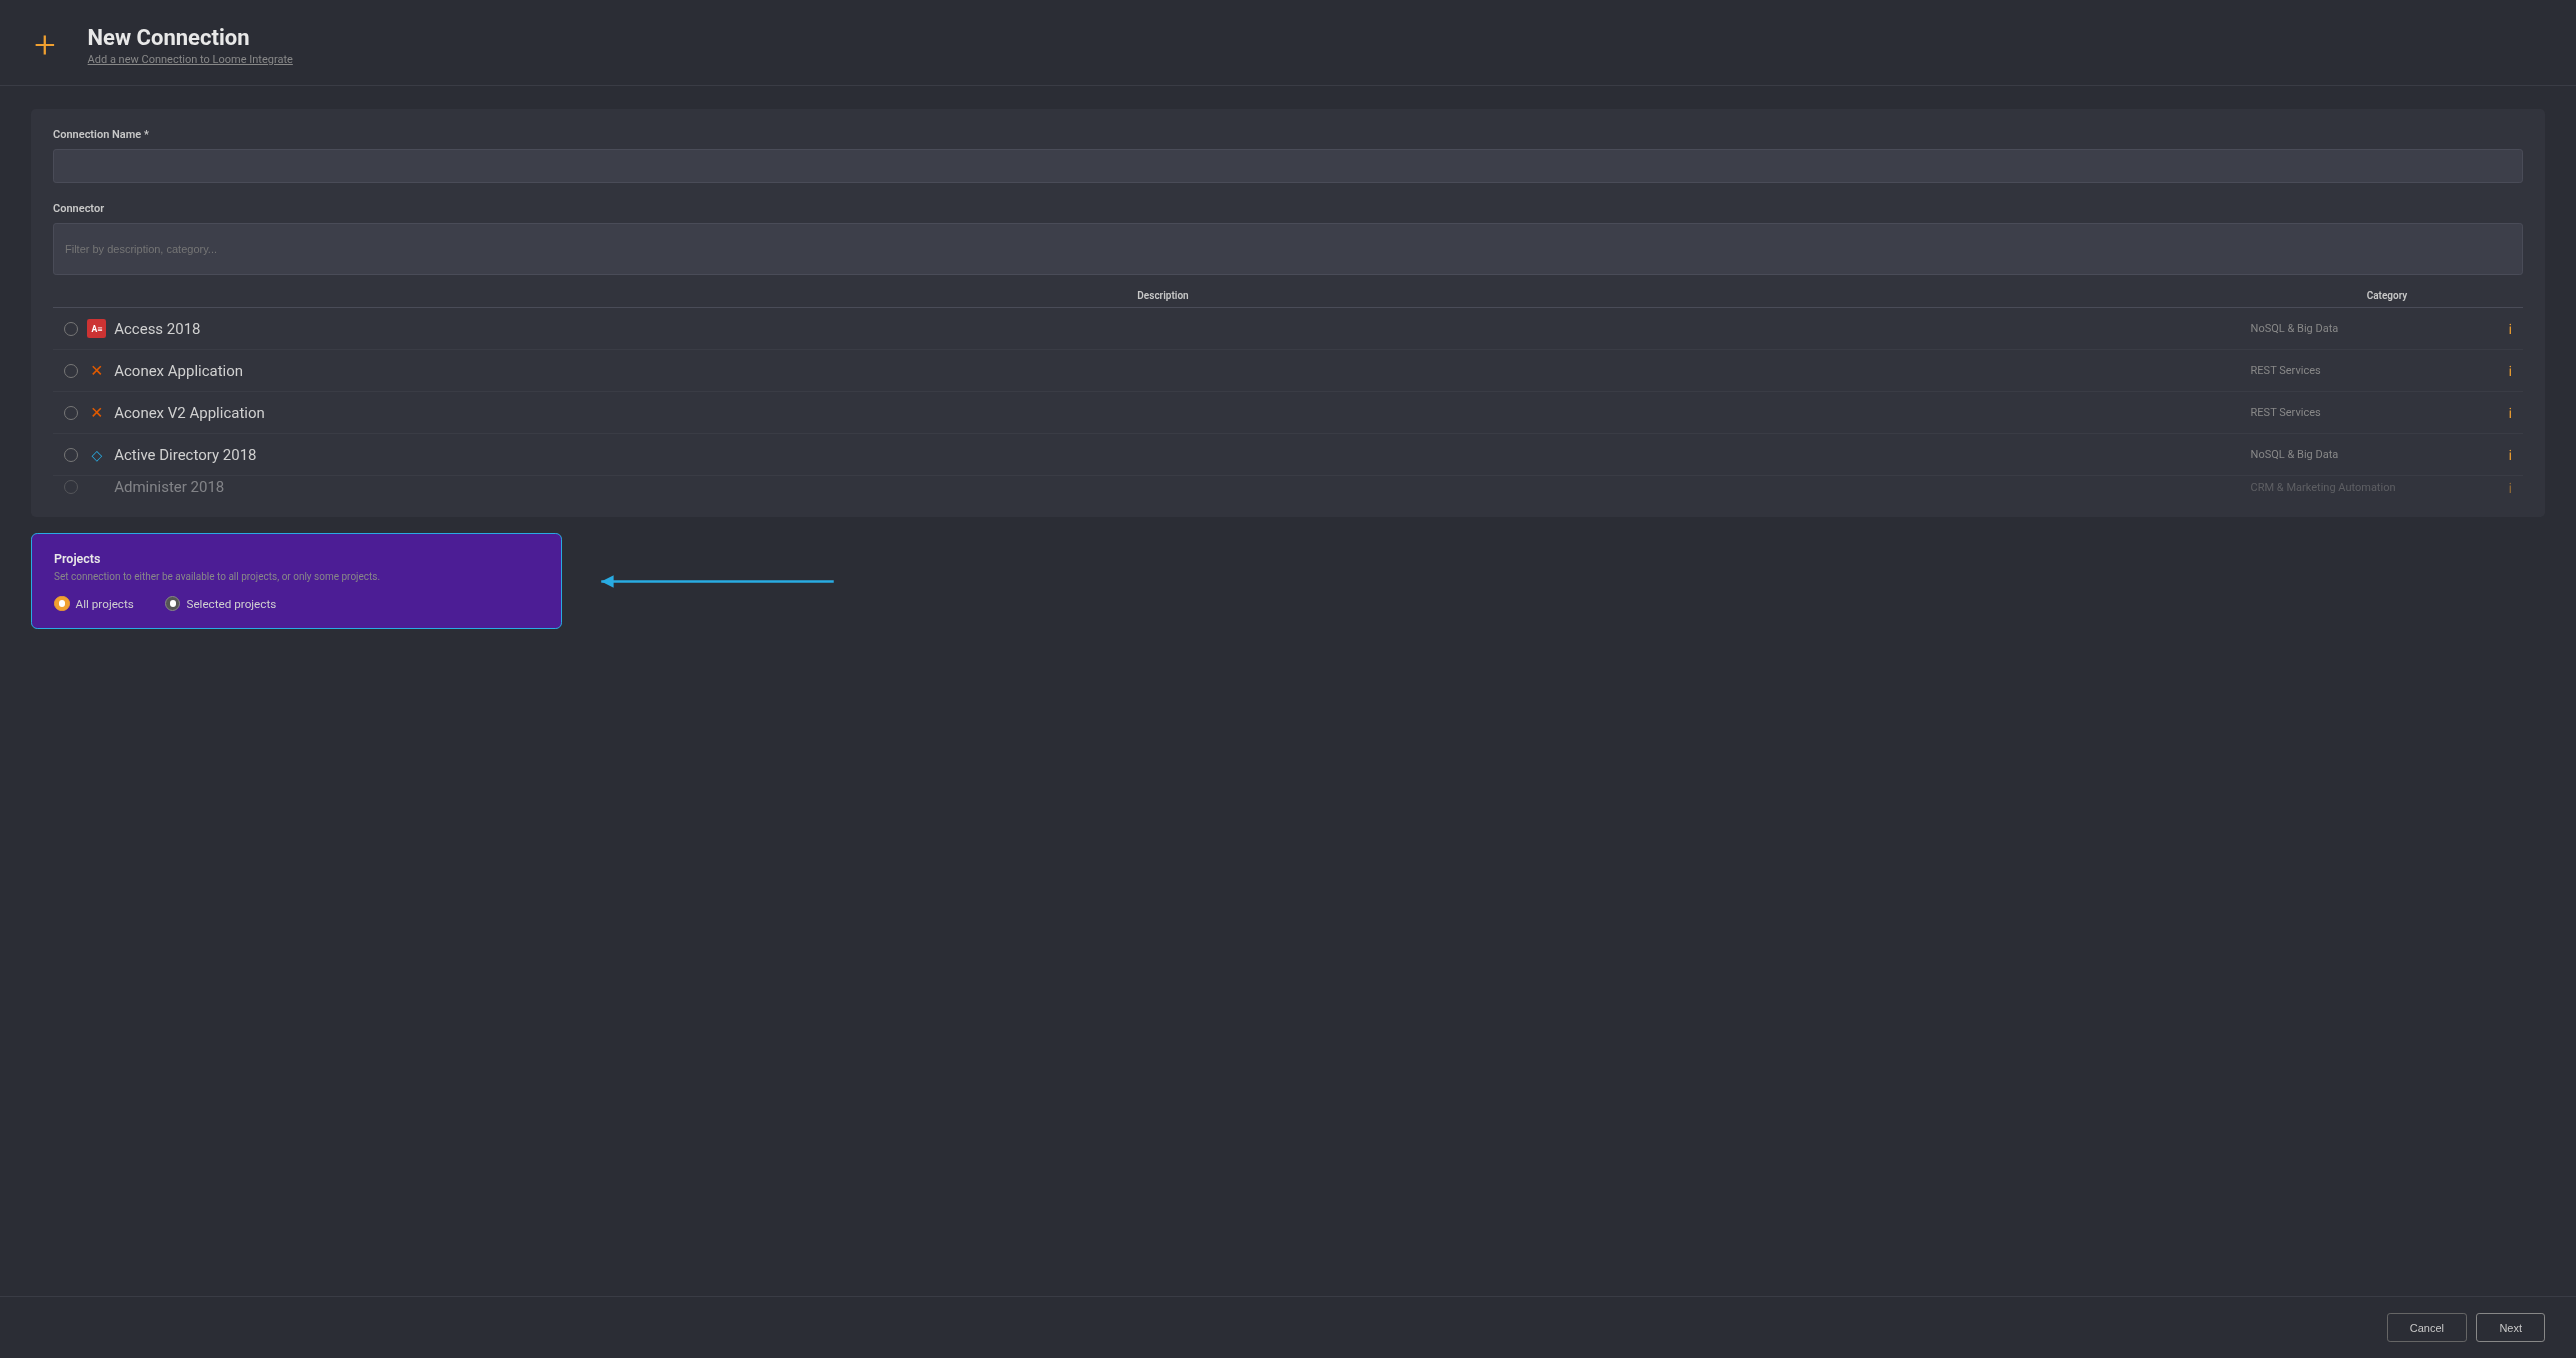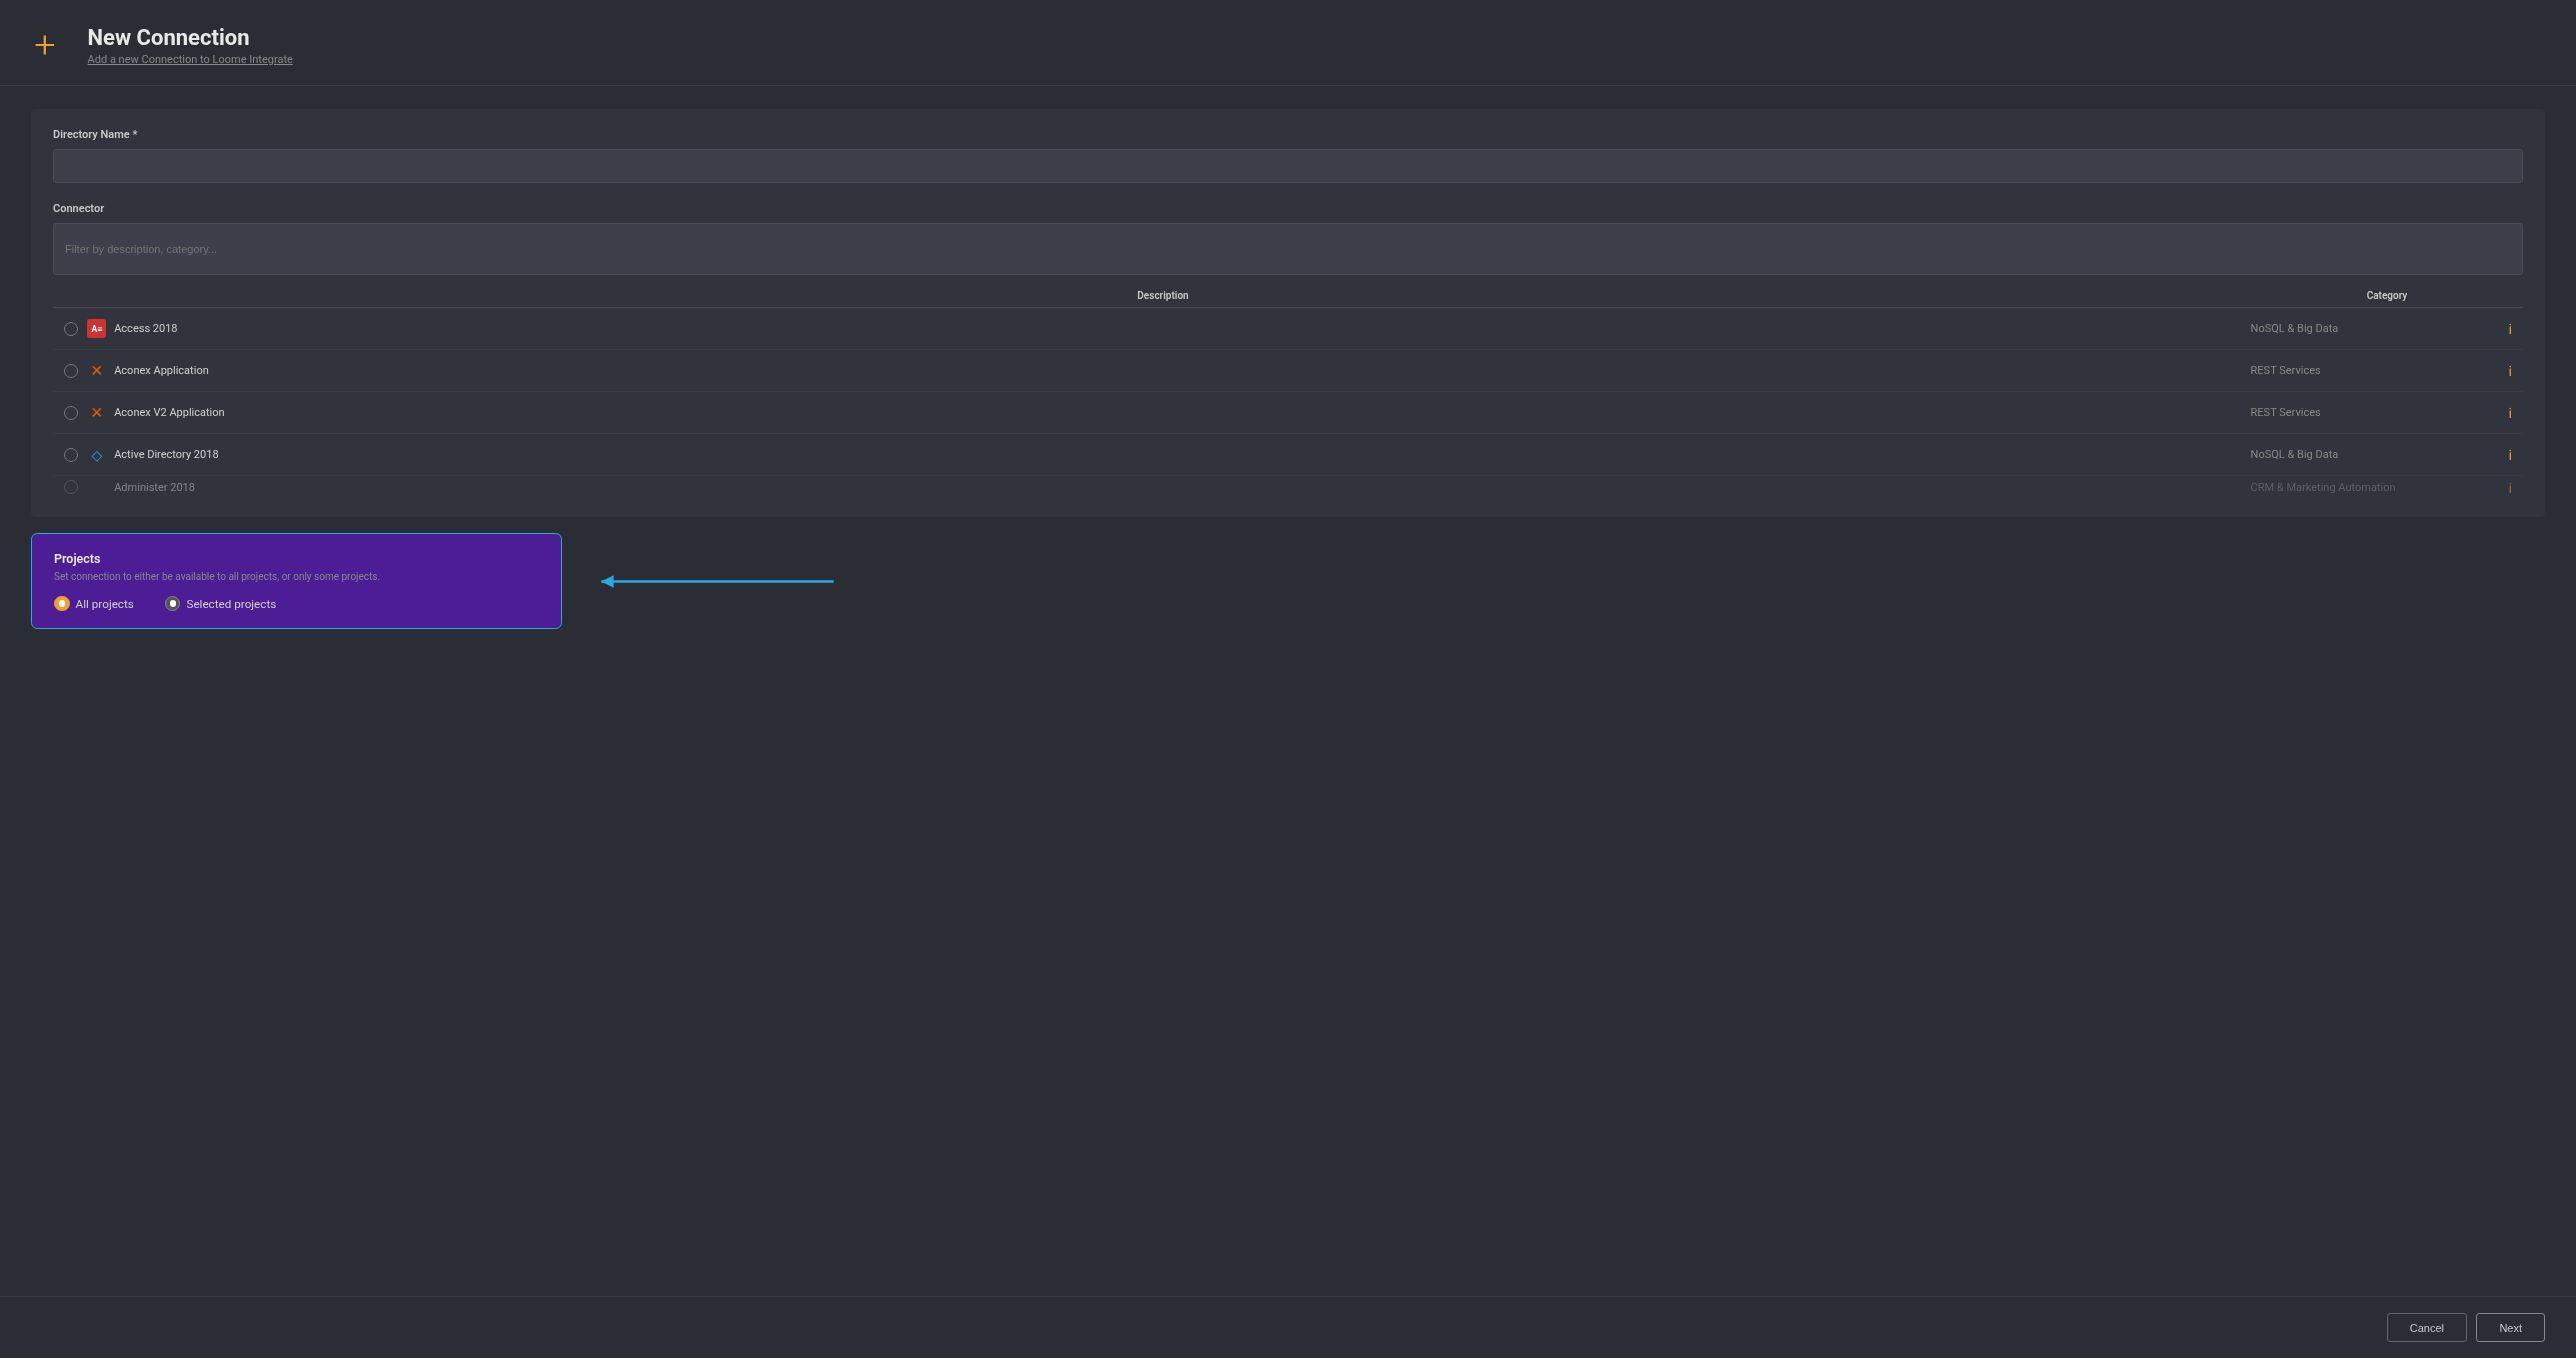--- a/index.html
+++ b/index.html
@@ -175,21 +175,21 @@
       font-size: 15.6px;
     }
 
     .connector-icon.active-dir {
       color: #29abe2;
       font-size: 14px;
     }
 
     .connector-name {
       flex: 1;
-      font-size: 11px;
+      font-size: 15px;
       color: #d0d0d0;
     }
 
     .connector-category {
       width: 250px;
       font-size: 11px;
       color: #888;
     }
 
     .info-icon {
@@ -325,21 +325,21 @@
     <h1>New Connection</h1>
     <p>Add a new Connection to Loome Integrate</p>
   </div>
 </div>
 
 <div class="main-content">
 
   <div class="form-section">
 
     <div>
-      <div class="field-label">Directory Name *</div>
+      <div class="field-label">Connection Name *</div>
       <input type="text" class="text-input" placeholder="" style="">
     </div>
 
     <div class="connector-section">
       <div class="connector-label">Connector</div>
       <input type="text" class="filter-input" placeholder="Filter by description, category..." style="">
 
       
       <div class="table-header">
         <div class="col-description">Description</div>

